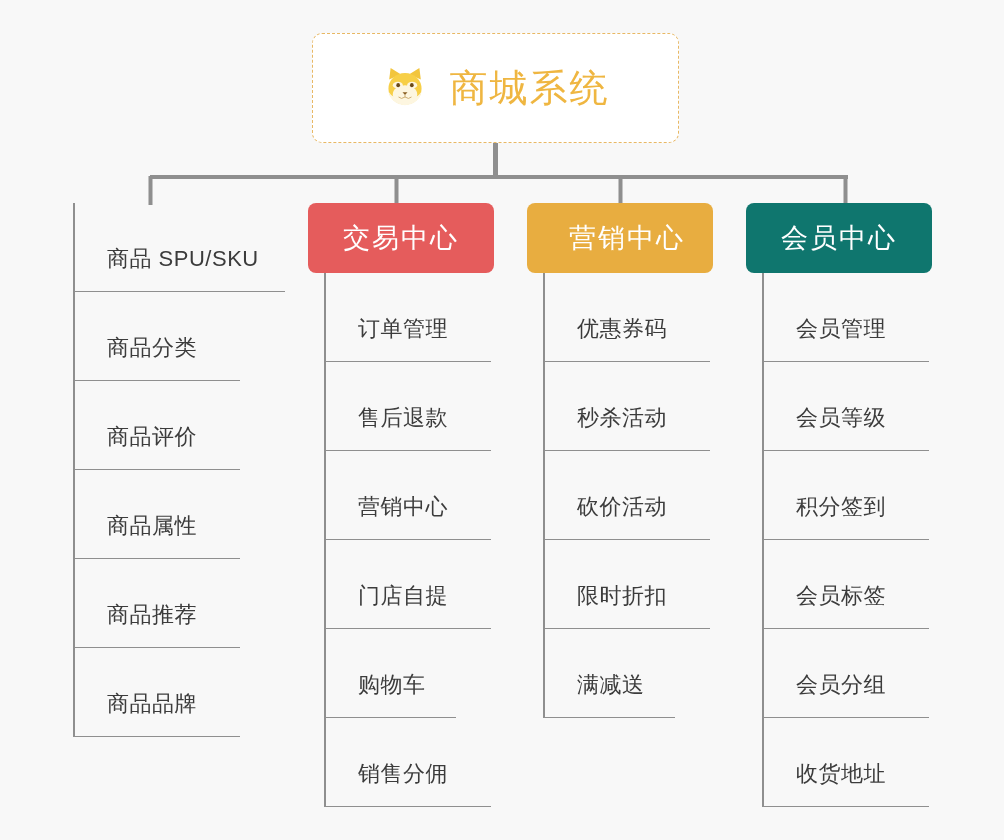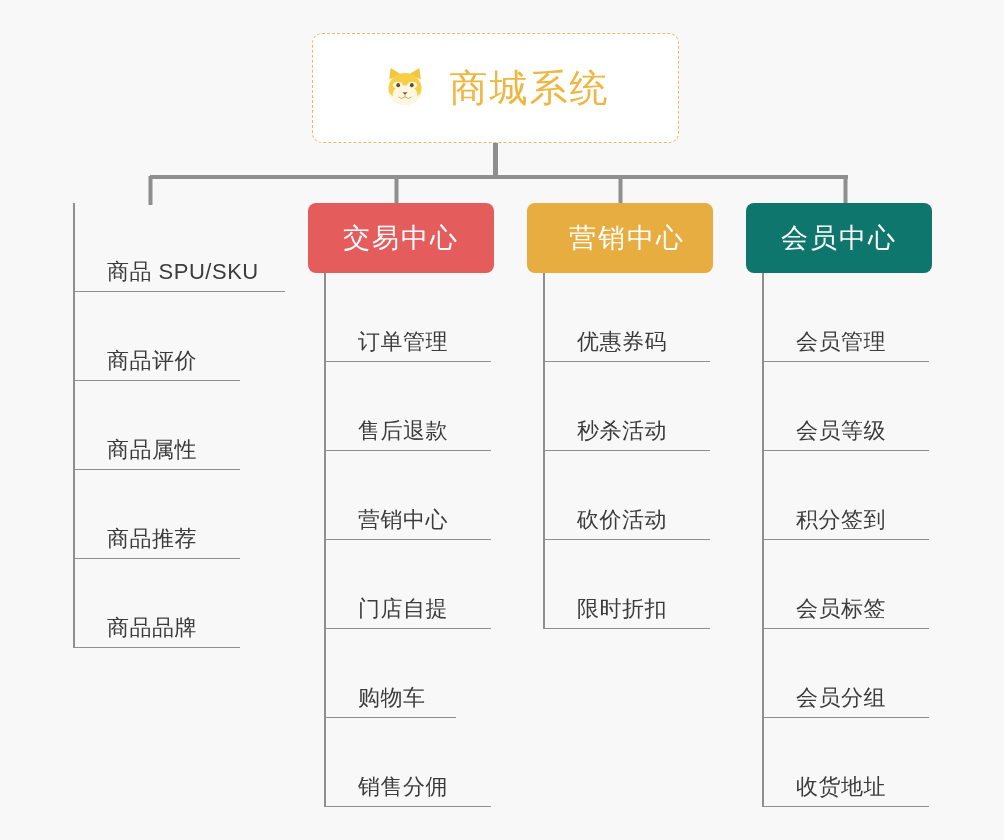--- a/index.html
+++ b/index.html
@@ -92,21 +92,21 @@
     border-left: 2px solid #8f8f8f;
     padding-top: 0;
   }
   .leaf-item {
     position: relative;
     height: 89px;
     display: flex;
     align-items: flex-end;
     border-bottom: 1.5px solid #8f8f8f;
     padding-left: 32px;
-    padding-bottom: 3px;
+    padding-bottom: 16px;
   }
   .leaf-item:last-child { }
   .leaf-label {
     font-size: 22px;
     color: #3c3c3c;
     white-space: nowrap;
     line-height: 1.15;
     letter-spacing: 0.5px;
     transform: translateY(-4px);
   }
@@ -162,20 +162,23 @@
     </svg>
     <span class="root-title" style="color: rgb(239, 182, 65);">商城系统</span>
   </div>
 
   <div class="column col-0">
     <div class="leaf-list">
       <div class="leaf-item">
           <span class="leaf-label">商品 SPU/SKU</span>
         </div>
       <div class="leaf-item w-narrow">
+          <span class="leaf-label">商品分类</span>
+        </div>
+      <div class="leaf-item w-narrow">
           <span class="leaf-label">商品评价</span>
         </div>
       <div class="leaf-item w-narrow">
           <span class="leaf-label">商品属性</span>
         </div>
       <div class="leaf-item w-narrow">
           <span class="leaf-label">商品推荐</span>
         </div>
       <div class="leaf-item w-narrow">
           <span class="leaf-label">商品品牌</span>
@@ -219,20 +222,23 @@
         </div>
       <div class="leaf-item">
           <span class="leaf-label">秒杀活动</span>
         </div>
       <div class="leaf-item">
           <span class="leaf-label">砍价活动</span>
         </div>
       <div class="leaf-item">
           <span class="leaf-label">限时折扣</span>
         </div>
+      <div class="leaf-item w-narrow">
+          <span class="leaf-label">满减送</span>
+        </div>
     </div>
   </div>
 
   <div class="column col-3">
     <div class="cat-box" style="background: #0f766e;">
       <span>会员中心</span>
     </div>
     <div class="leaf-list">
       <div class="leaf-item">
           <span class="leaf-label">会员管理</span>

